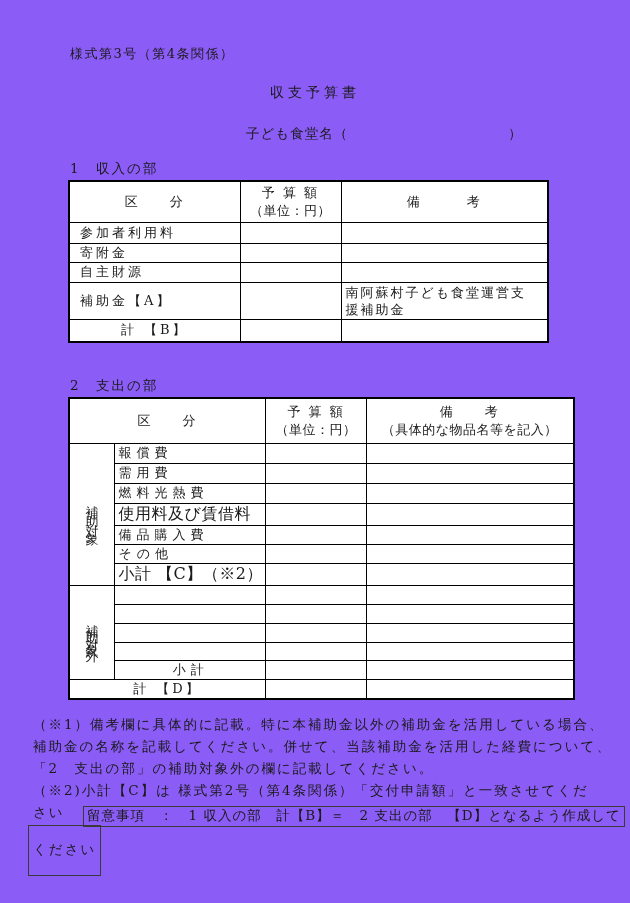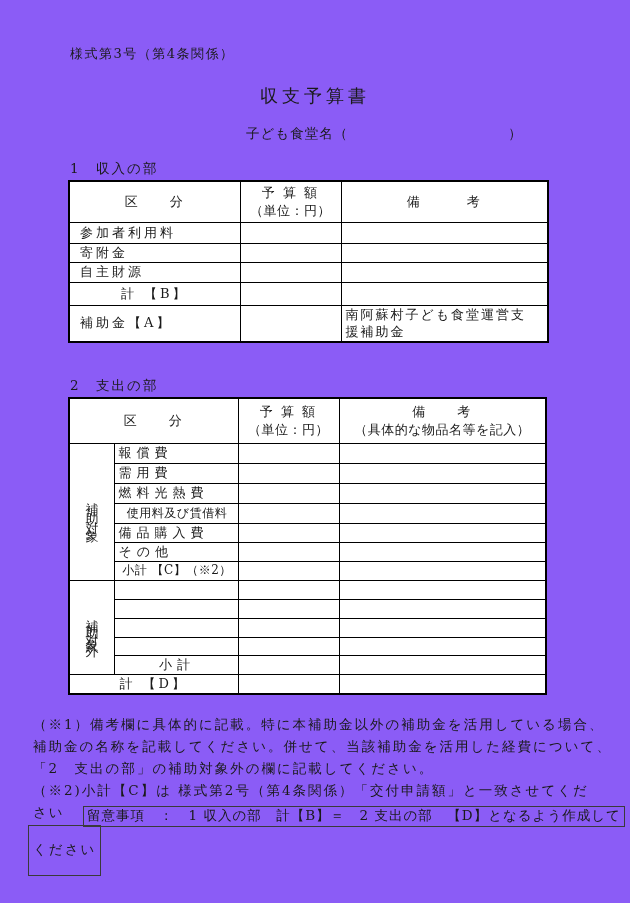--- a/index.html
+++ b/index.html
@@ -4,38 +4,38 @@
 <style>
   html,body { margin:0; padding:0; }
   body { background:#ffffff; }
   .page {
     position:relative; width:630px; height:903px; background:#8b5cf6;
     color:#1a1a1a; font-family:"DejaVu Serif","Liberation Serif",serif;
     font-size:13px; overflow:hidden;
   }
   .form-number { position:absolute; left:70px; top:45px; letter-spacing:1.5px; }
   .doc-title  { position:absolute; left:0; top:84px; width:100%; text-align:center;
-                font-size:18px; letter-spacing:4px; }
+                font-size:14px; letter-spacing:4px; }
   .facility   { position:absolute; left:246px; top:125px; font-size:13.5px; letter-spacing:1px; }
   .facility .blank { display:inline-block; width:160px; height:1px; }
   .sec-heading { position:absolute; font-size:13.5px; letter-spacing:2px; }
   #income-heading  { left:70px; top:160px; }
   #expense-heading { left:70px; top:377px; }
 
   table.form { position:absolute; border-collapse:collapse; table-layout:fixed;
                border:2px solid #000; background:#fff; }
   #income-table  { left:68px; top:180px; }
   #expense-table { left:68px; top:397px; }
   .form th, .form td { border:1px solid #000; font-weight:normal; font-size:13px;
                        vertical-align:middle; padding:0; }
   th.hdr { text-align:center; letter-spacing:2px; line-height:18px; }
   th.hdr .sub { letter-spacing:0.5px; }
   td.cat  { padding:0 10px; letter-spacing:3px; white-space:nowrap; overflow:hidden; }
   td.item { padding:0 2px 0 4px; letter-spacing:5px; white-space:nowrap; overflow:hidden;margin-top:32px; }
-  td.item.tight { letter-spacing:0.5px; font-size:12px;text-align:center; }
+  td.item.tight { letter-spacing:0.5px; font-size:16px; }
   td.center { text-align:center; }
   td.remarks { padding:0 8px 0 4px; letter-spacing:2px; line-height:17px; }
   td.vcell { text-align:center; vertical-align:middle; }
   .vtext { display:inline-block; writing-mode:vertical-rl; text-orientation:upright;
            letter-spacing:9px; line-height:1.05; }
   .vtext.five { letter-spacing:6.5px; }
 
   .notes { position:absolute; left:33px; top:713px; font-size:13.5px; letter-spacing:2px; }
   .notes .nline { height:22px; line-height:22px; white-space:nowrap; }
 
@@ -83,29 +83,29 @@
       <tr style="height:19px">
         <td class="cat">寄附金</td>
         <td></td>
         <td class="remarks"></td>
       </tr>
       <tr style="height:20px">
         <td class="cat">自主財源</td>
         <td></td>
         <td class="remarks"></td>
       </tr>
+      <tr style="height:37px">
+        <td class="cat">補助金【A】</td>
+        <td></td>
+        <td class="remarks">南阿蘇村子ども食堂運営支援補助金</td>
+      </tr>
       <tr style="height:23px">
         <td class="cat center">計 【B】</td>
         <td></td>
         <td class="remarks"></td>
-      </tr>
-      <tr style="height:37px">
-        <td class="cat">補助金【A】</td>
-        <td></td>
-        <td class="remarks">南阿蘇村子ども食堂運営支援補助金</td>
       </tr>
     </tbody>
   </table>
 
   <div class="sec-heading" id="expense-heading">2　支出の部</div>
 
   <table class="form" id="expense-table">
     <colgroup>
         <col style="width:45px">
         <col style="width:124px">

